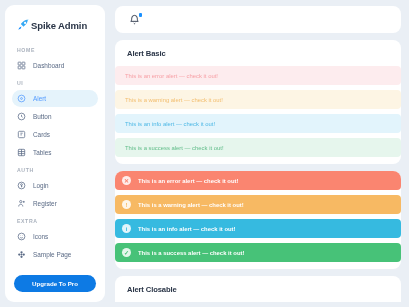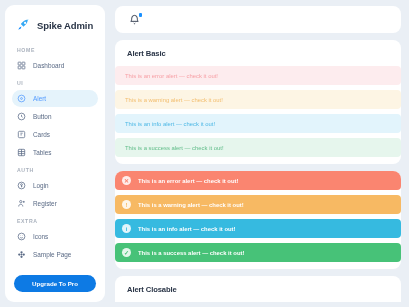--- a/index.html
+++ b/index.html
@@ -21,21 +21,21 @@
   .sidebar {
     background: #ffffff;
     border-radius: 9px;
     height: 297px;
     padding: 9px 0 0 0;
     display: flex;
     flex-direction: column;
     overflow: hidden;
   }
   .brand {
-    display: flex; align-items: center; gap: 7px;
+    display: flex; align-items: center; gap: 1px;
     padding: 0 1px 0 11px;
     height: 22px;
   }
   .brand-mark { width: 14px; height: 14px; display: block; }
   .brand-text {
     font-size: 9.5px; font-weight: bold; color: #2a3547;
     letter-spacing: -0.1px;
   }
   .nav { flex: 1; padding: 9px 7px 0 7px; overflow: hidden; }
   .nav-section {

